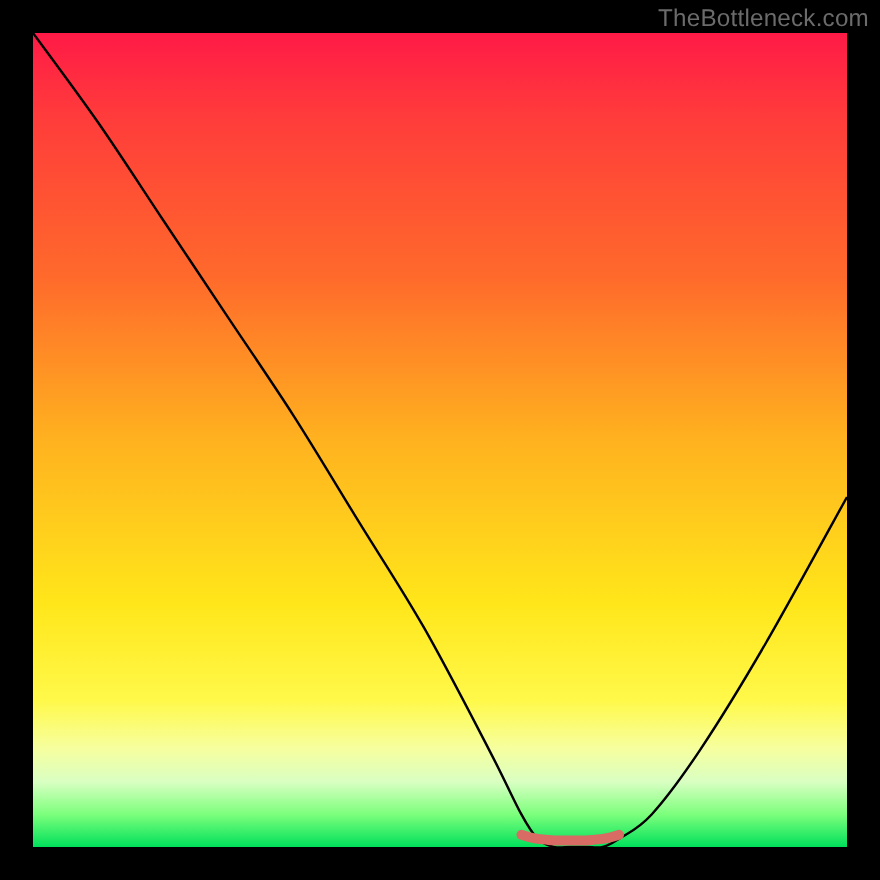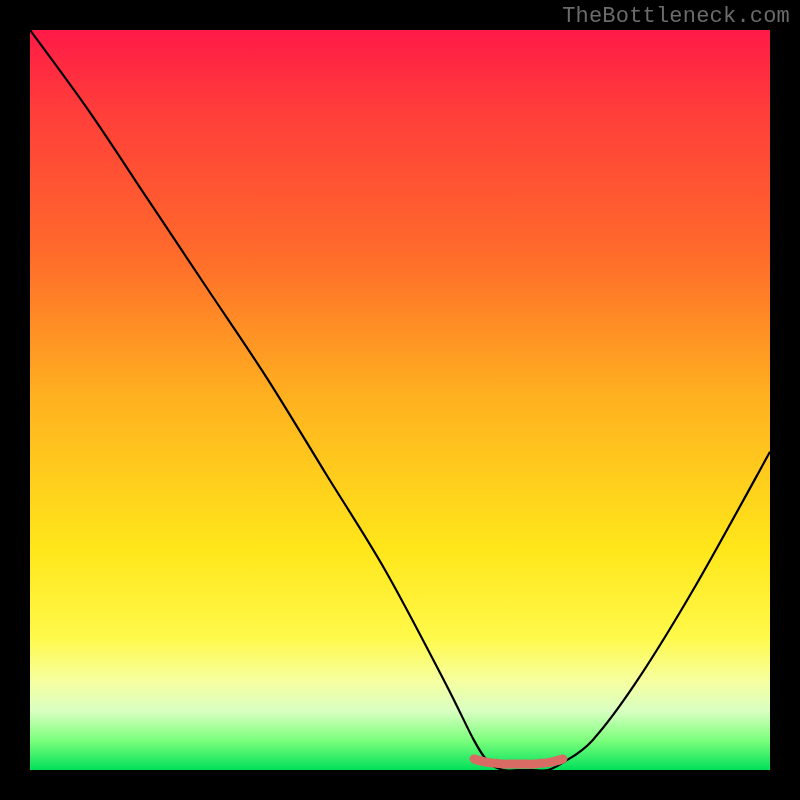--- a/index.html
+++ b/index.html
@@ -33,21 +33,21 @@
       #fff94a 82%,
       #f6ffa0 88%,
       #d9ffc2 92%,
       #7cff7c 96%,
       #00e05a 100%);
   }
   .watermark {
     position: absolute;
     top: 4px;
     right: 10px;
-    font-family: Liberation Mono, monospace;
+    font-family: Liberation Sans, sans-serif;
     font-size: 22px;
     color: #6b6b6b;
     letter-spacing: 0.2px;
   }
   svg.curve {
     position: absolute;
     left: 0;
     top: 0;
     width: 740px;
     height: 740px;

